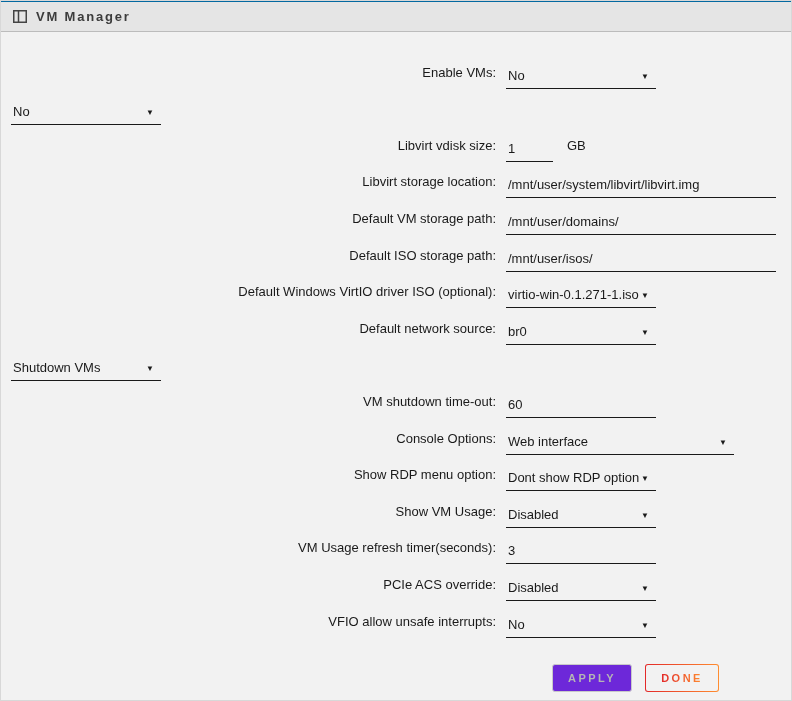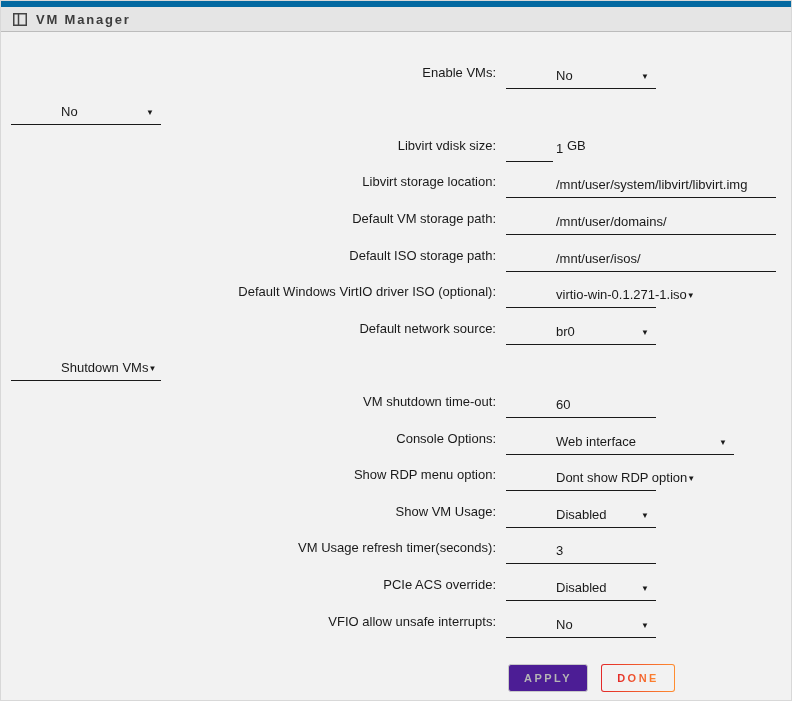--- a/index.html
+++ b/index.html
@@ -19,21 +19,21 @@
     width: 792px; height: 701px; overflow: hidden;
     background: var(--page-bg);
     font-family: "Liberation Sans", sans-serif;
     font-size: 13px;
     color: var(--text);
   }
   .page { width: 792px; height: 701px; border: 1px solid #d8d8d8; }
   header {
     height: 31px;
     background: var(--header-bg);
-    border-top: 6px solid #0369a1;
+    border-top: 1px solid #0369a1;
     border-bottom: 1px solid var(--header-border);
     display: flex; align-items: center;
     padding: 0 12px; gap: 9px;
   }
   .page-title {
     font-size: 13px; font-weight: bold;
     letter-spacing: 1.8px; color: #3c3c3c;
   }
   .form { padding-top: 20px; }
   .row { height: 36.6px; display: flex; align-items: flex-end; }
@@ -41,21 +41,21 @@
     width: 495px; text-align: right;
     padding-bottom: 9px; color: var(--text);
     white-space: nowrap;
   }
   .field {
     margin-left: 10px;
     display: flex; justify-content: space-between; align-items: flex-end;
     border-bottom: 1.5px solid var(--underline);
     padding: 0 0 5px 2px;
   }
-  .field .value { white-space: nowrap; margin-left: 48px; }
+  .field .value { white-space: nowrap; }
   .field .arrow {
     font-size: 8px; line-height: 13px; color: var(--text);
     padding-right: 7px;
   }
   .w-xs { width: 47px; }
   .w-m  { width: 150px; }
   .w-l  { width: 228px; }
   .w-xl { width: 270px; }
   .suffix { margin-left: 14px; padding-bottom: 9px; }
   .buttons {
@@ -65,21 +65,22 @@
   button {
     font-family: "Liberation Sans", sans-serif;
     font-size: 11px; font-weight: bold; letter-spacing: 2.5px;
     height: 28px; padding: 0 15px;
     border-radius: 3px; cursor: pointer;
     background: transparent;
   }
   .btn-apply {
     border: 1.5px solid var(--apply-border);
     color: var(--apply-text);
-    background: #4c1d95;
+    background: #6d28d9;
+    margin-left: 44px;
   }
   .btn-done {
     border: 1.5px solid transparent;
     background:
       linear-gradient(var(--page-bg), var(--page-bg)) padding-box,
       linear-gradient(90deg, var(--done-start), var(--done-end)) border-box;
   }
   .btn-done span {
     background: linear-gradient(90deg, var(--done-start), var(--done-end));
     -webkit-background-clip: text; background-clip: text;

